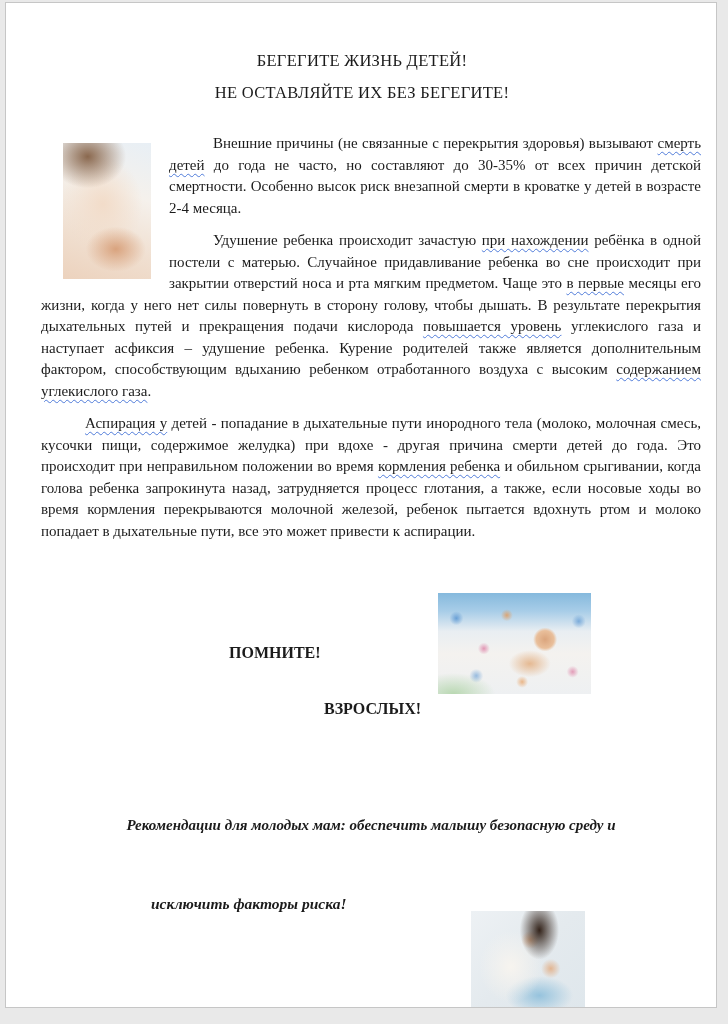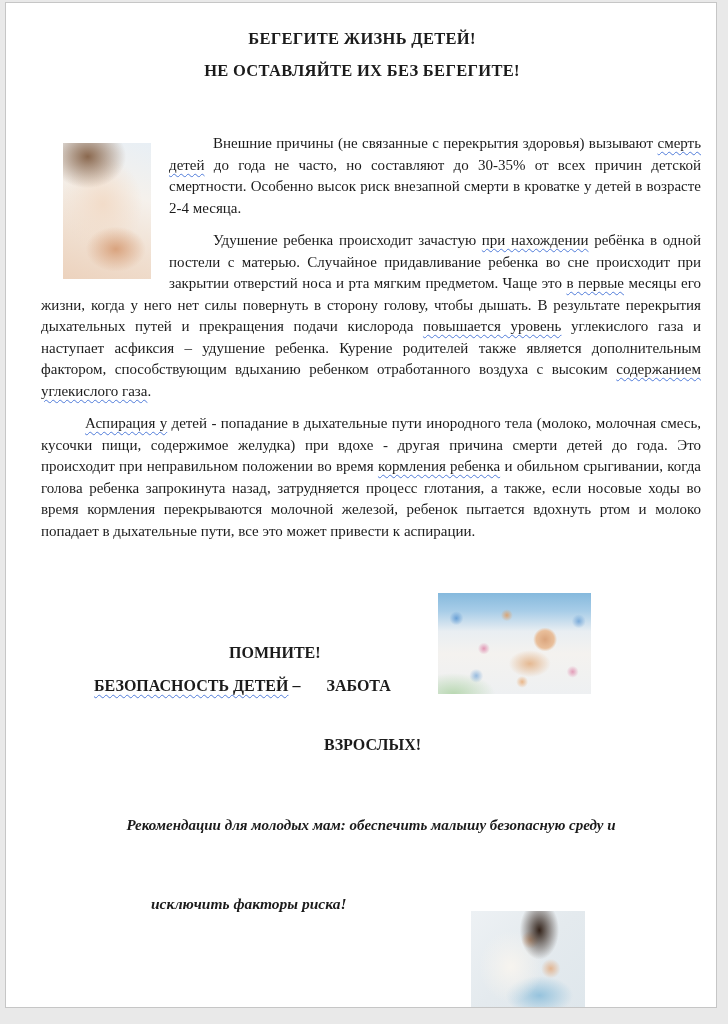--- a/index.html
+++ b/index.html
@@ -9,21 +9,21 @@
     font-family:"Liberation Serif","DejaVu Serif",serif;
     color:#1b1b1b;
   }
   .page{
     position:absolute;left:5px;top:2px;width:712px;height:1006px;
     background:#ffffff;border:1px solid #c6c6c6;box-sizing:border-box;
   }
   
   .title{
     position:absolute;left:0;width:712px;text-align:center;
-    font-weight:bold;font-size:16.5px;letter-spacing:.3px;white-space:nowrap;
+    font-weight:normal;font-size:16.5px;letter-spacing:.3px;white-space:nowrap;margin-top:22px;
   }
   .title1{top:26px;}
   .title2{top:58px;}
   .subtitle{
     position:absolute;left:0;top:90px;width:712px;text-align:center;
     font-size:14.5px;font-weight:normal;
   }
   
   .body-text{
     position:absolute;left:35px;top:130px;width:660px;
@@ -78,21 +78,21 @@
     position:absolute;left:179px;top:641px;
     font-weight:bold;font-size:16px;white-space:nowrap;margin-left:44px;
   }
   .reminder-line2{
     position:absolute;left:88px;top:674px;
     font-weight:bold;font-size:16px;white-space:nowrap;
   }
   .reminder-gap{display:inline-block;width:26px;}
   .reminder-line3{
     position:absolute;left:318px;top:697px;
-    font-weight:bold;font-size:16px;white-space:nowrap;margin-top:36px;
+    font-weight:bold;font-size:16px;white-space:nowrap;
   }
   
   .recommend1{
     position:absolute;left:40px;top:814px;width:650px;text-align:center;
     font-style:italic;font-weight:bold;font-size:15px;white-space:nowrap;
   }
   .recommend2{
     position:absolute;left:145px;top:892px;
     font-style:italic;font-weight:bold;font-size:15.5px;white-space:nowrap;
   }
@@ -108,23 +108,20 @@
   <div class="body-text">
     <span class="photo photo1"></span>
     <p><span>Внешние причины (не связанные с перекрытия здоровья) вызывают </span><span class="wavy">смерть детей</span><span> до года  не часто, но составляют до 30-35% от всех причин детской смертности.  Особенно высок риск внезапной смерти в кроватке у детей в возрасте 2-4 месяца.</span></p>
     <p><span class="b">Удушение</span><span> ребенка происходит зачастую </span><span class="wavy">при нахождении</span><span> ребёнка в одной постели с матерью. Случайное придавливание ребенка во сне происходит при закрытии отверстий носа и рта мягким предметом. Чаще это </span><span class="wavy">в первые</span><span> месяцы его жизни,  когда у него нет силы повернуть в сторону голову, чтобы дышать. В результате перекрытия дыхательных путей и прекращения подачи кислорода </span><span class="wavy">повышается уровень</span><span> углекислого газа и наступает асфиксия – удушение ребенка. Курение родителей также является дополнительным фактором, способствующим вдыханию ребенком отработанного воздуха с высоким </span><span class="wavy">содержанием углекислого газа</span><span>.</span></p>
     <p><span class="b wavy">Аспирация</span><span class="wavy"> у</span><span> детей  -  попадание в дыхательные пути инородного тела (молоко, молочная смесь, кусочки пищи, содержимое желудка) при вдохе - другая причина смерти детей до года.  Это происходит при неправильном положении во время </span><span class="wavy">кормления ребенка</span><span> и обильном срыгивании,  когда голова ребенка запрокинута назад, затрудняется  процесс глотания, а также,  если носовые ходы во время кормления  перекрываются молочной железой, ребенок пытается вдохнуть ртом и молоко попадает в дыхательные пути, все это может привести к аспирации.</span></p>
   </div>
 
   <div class="photo photo2"></div>
 
   <div class="reminder-title">ПОМНИТЕ!</div>
-  <div class="reminder-line2">
-    <span class="wavy">БЕЗОПАСНОСТЬ ДЕТЕЙ</span><span> –</span><span class="reminder-gap"></span><span>ЗАБОТА</span>
-  </div>
   <div class="reminder-line3">ВЗРОСЛЫХ!</div>
 
   <div class="recommend1">Рекомендации для молодых мам: обеспечить малышу безопасную среду и</div>
   <div class="recommend2">исключить факторы риска!</div>
 
   <div class="photo photo3"></div>
 
 </div>
 
 </body></html>

